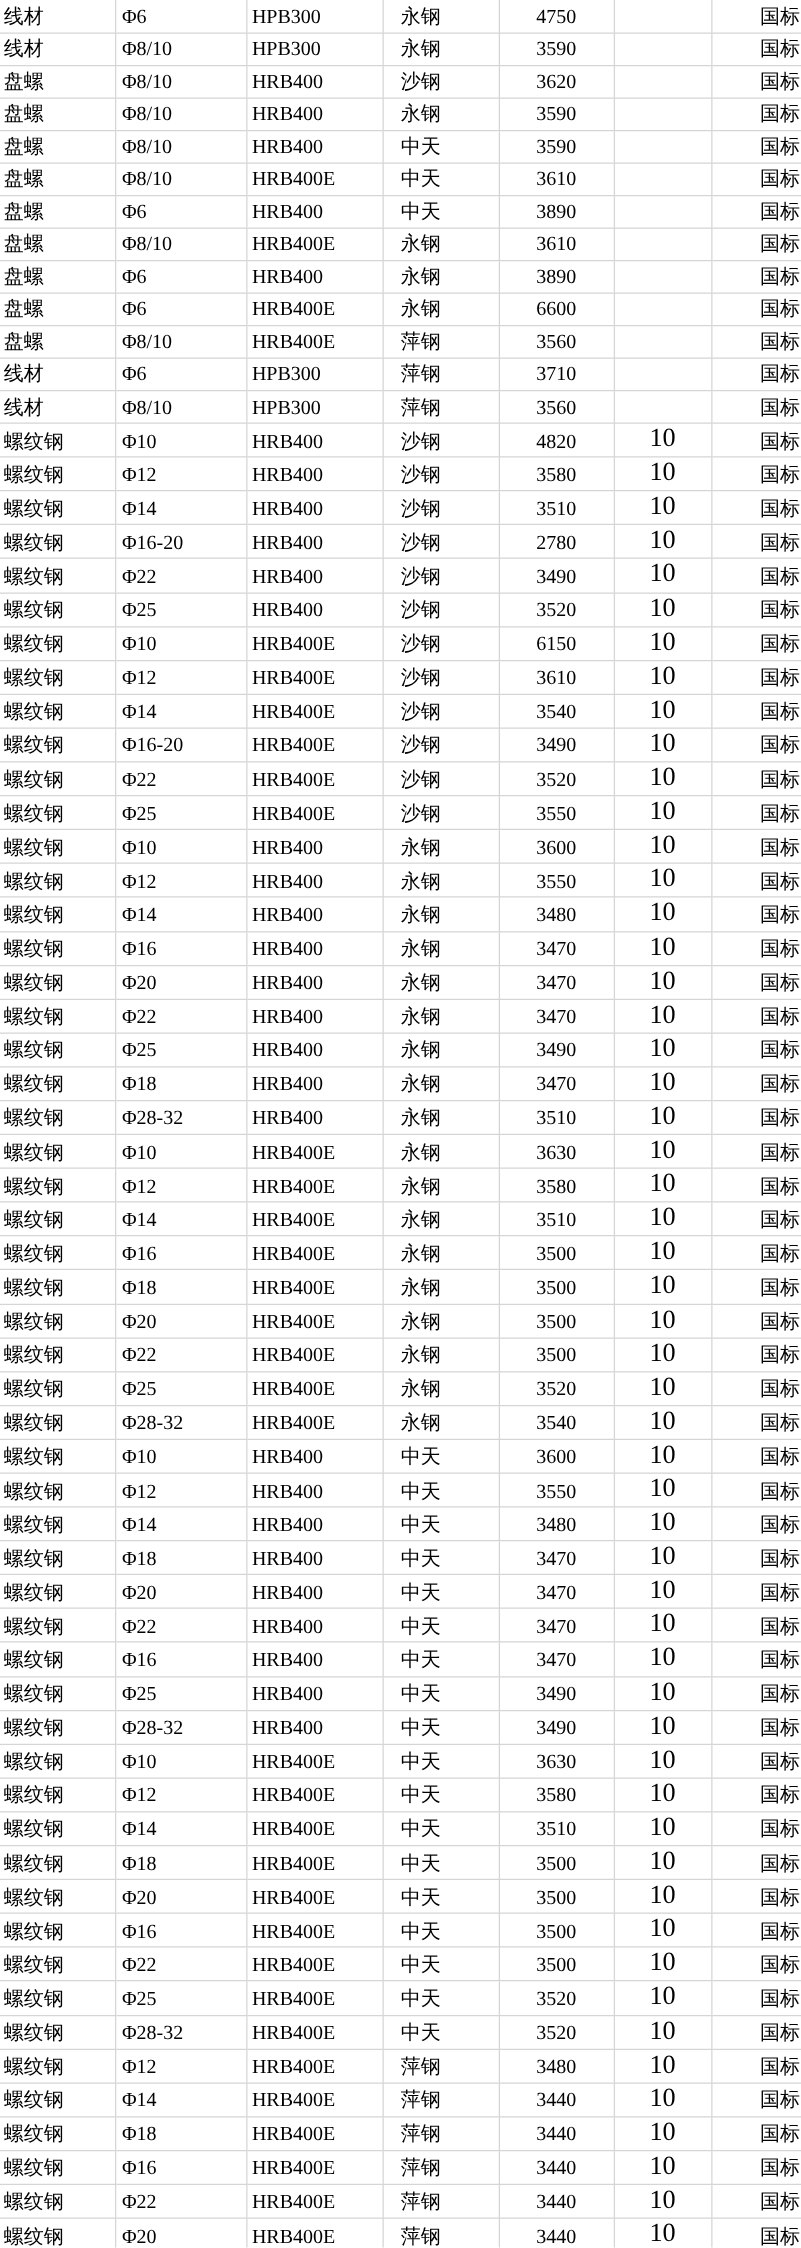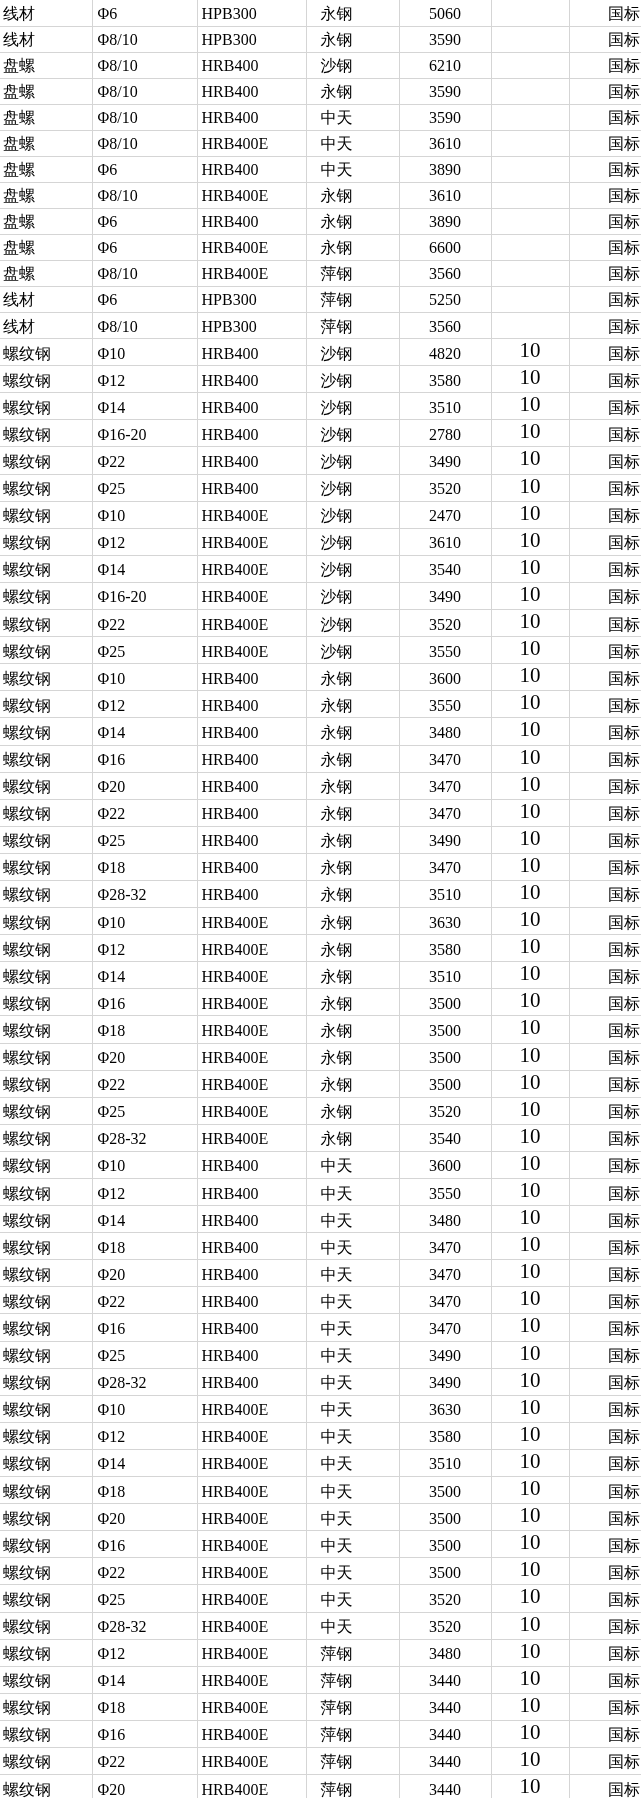--- a/index.html
+++ b/index.html
@@ -45,39 +45,39 @@
     <col style="width:92px">
     <col style="width:78px">
     <col style="width:72px">
   </colgroup>
   <tbody>
       <tr>
     <td class="c1">线材</td>
     <td class="c2">Φ6</td>
     <td class="c3">HPB300</td>
     <td class="c4">永钢</td>
-    <td class="c5">5060</td>
+    <td class="c5">4750</td>
     <td class="c6"></td>
     <td class="c7">国标</td>
   </tr>
       <tr>
     <td class="c1">线材</td>
     <td class="c2">Φ8/10</td>
     <td class="c3">HPB300</td>
     <td class="c4">永钢</td>
     <td class="c5">3590</td>
     <td class="c6"></td>
     <td class="c7">国标</td>
   </tr>
       <tr>
     <td class="c1">盘螺</td>
     <td class="c2">Φ8/10</td>
     <td class="c3">HRB400</td>
     <td class="c4">沙钢</td>
-    <td class="c5">6210</td>
+    <td class="c5">3620</td>
     <td class="c6"></td>
     <td class="c7">国标</td>
   </tr>
       <tr>
     <td class="c1">盘螺</td>
     <td class="c2">Φ8/10</td>
     <td class="c3">HRB400</td>
     <td class="c4">永钢</td>
     <td class="c5">3590</td>
     <td class="c6"></td>
@@ -144,21 +144,21 @@
     <td class="c4">萍钢</td>
     <td class="c5">3560</td>
     <td class="c6"></td>
     <td class="c7">国标</td>
   </tr>
       <tr>
     <td class="c1">线材</td>
     <td class="c2">Φ6</td>
     <td class="c3">HPB300</td>
     <td class="c4">萍钢</td>
-    <td class="c5">5250</td>
+    <td class="c5">3710</td>
     <td class="c6"></td>
     <td class="c7">国标</td>
   </tr>
       <tr>
     <td class="c1">线材</td>
     <td class="c2">Φ8/10</td>
     <td class="c3">HPB300</td>
     <td class="c4">萍钢</td>
     <td class="c5">3560</td>
     <td class="c6"></td>
@@ -216,21 +216,21 @@
     <td class="c4">沙钢</td>
     <td class="c5">3520</td>
     <td class="c6">10</td>
     <td class="c7">国标</td>
   </tr>
       <tr>
     <td class="c1">螺纹钢</td>
     <td class="c2">Φ10</td>
     <td class="c3">HRB400E</td>
     <td class="c4">沙钢</td>
-    <td class="c5">2470</td>
+    <td class="c5">6150</td>
     <td class="c6">10</td>
     <td class="c7">国标</td>
   </tr>
       <tr>
     <td class="c1">螺纹钢</td>
     <td class="c2">Φ12</td>
     <td class="c3">HRB400E</td>
     <td class="c4">沙钢</td>
     <td class="c5">3610</td>
     <td class="c6">10</td>

